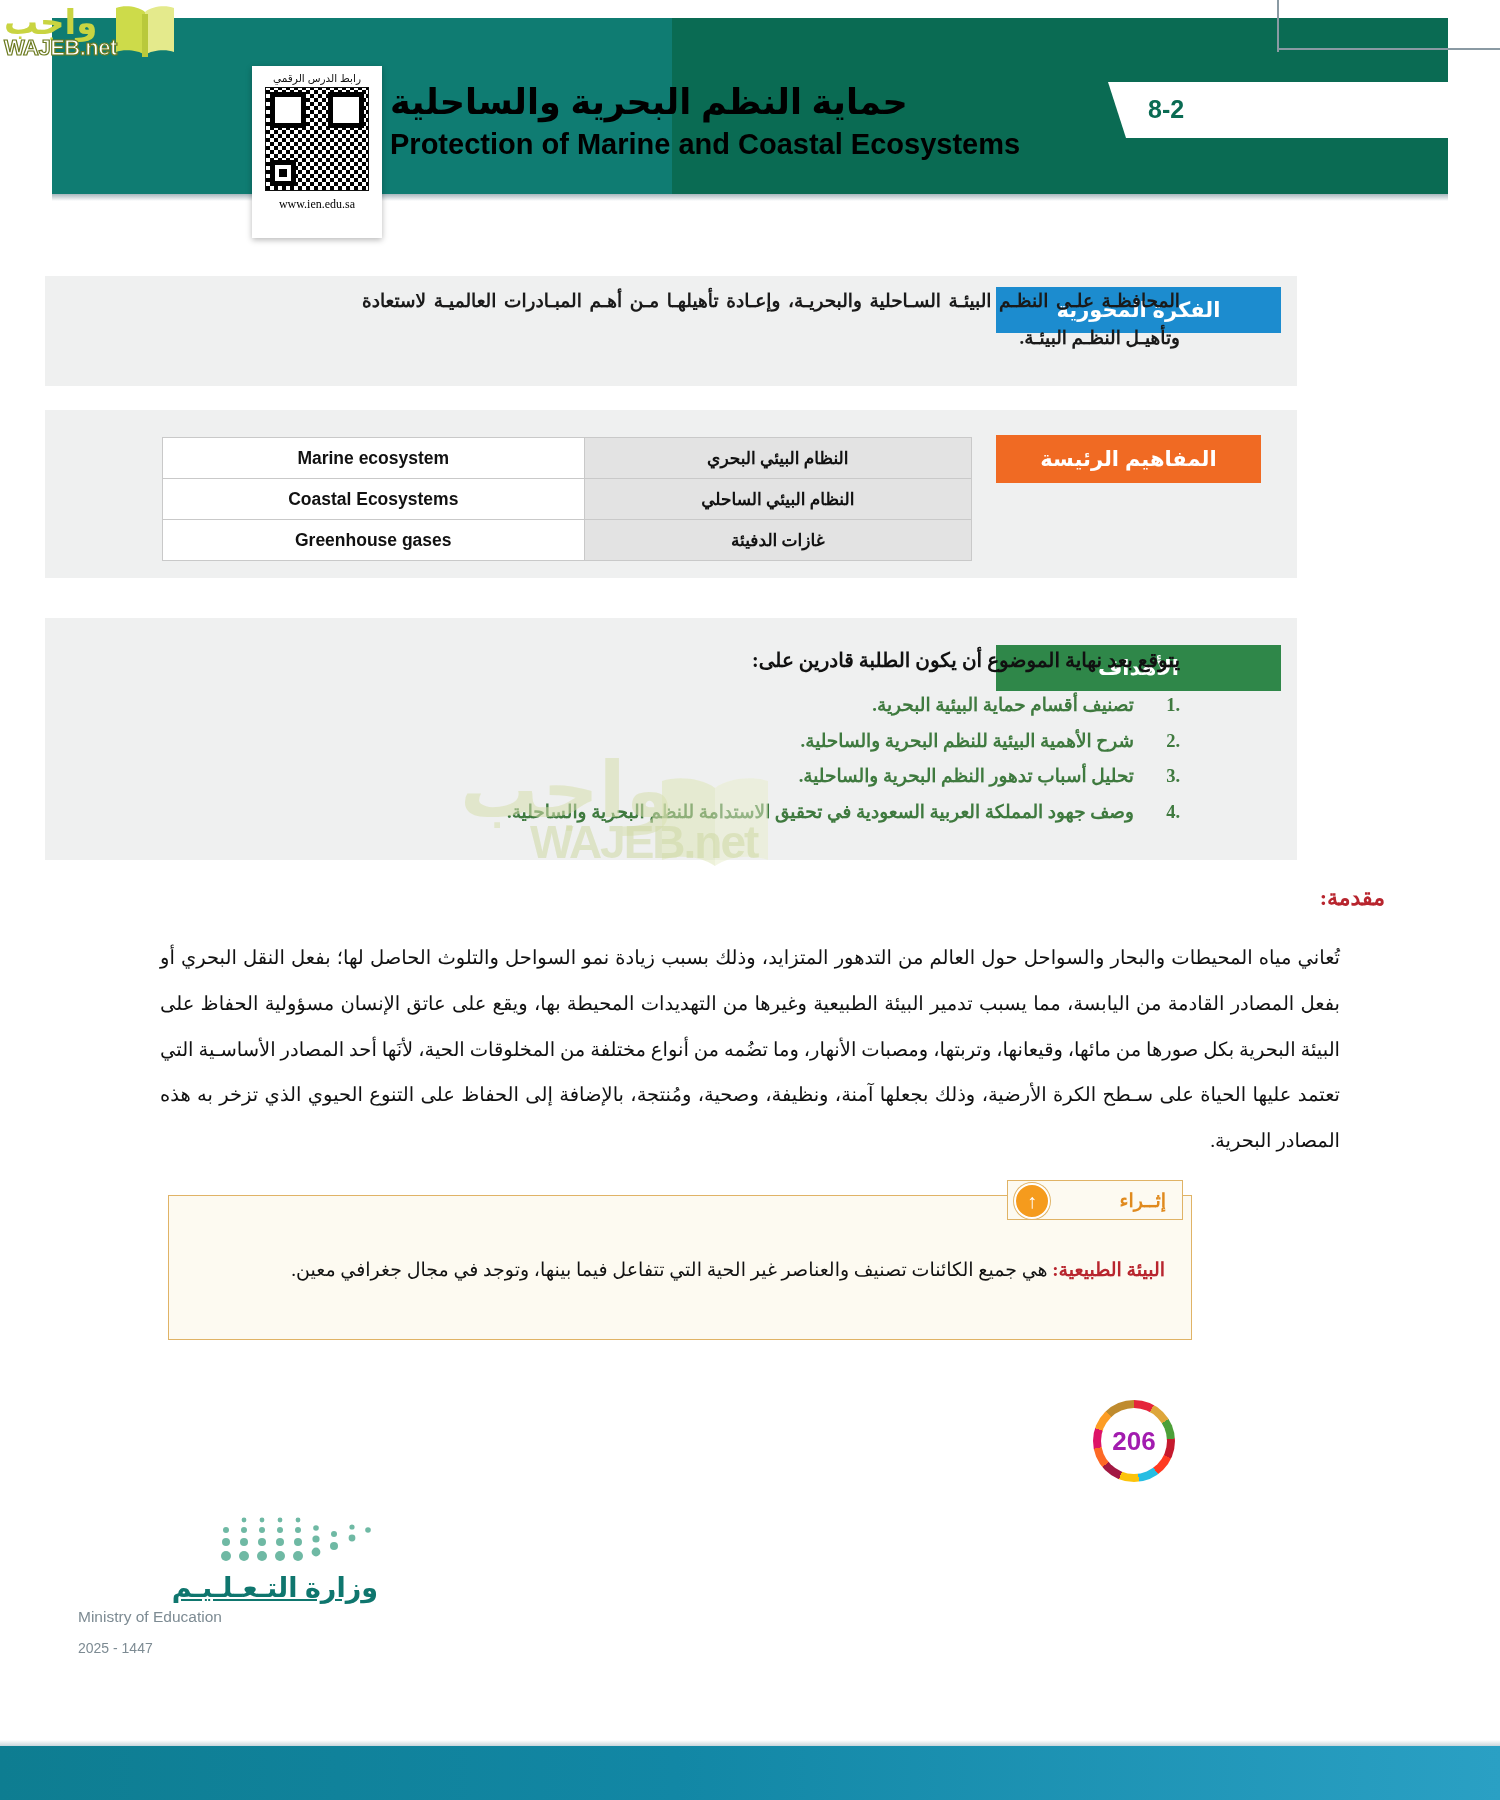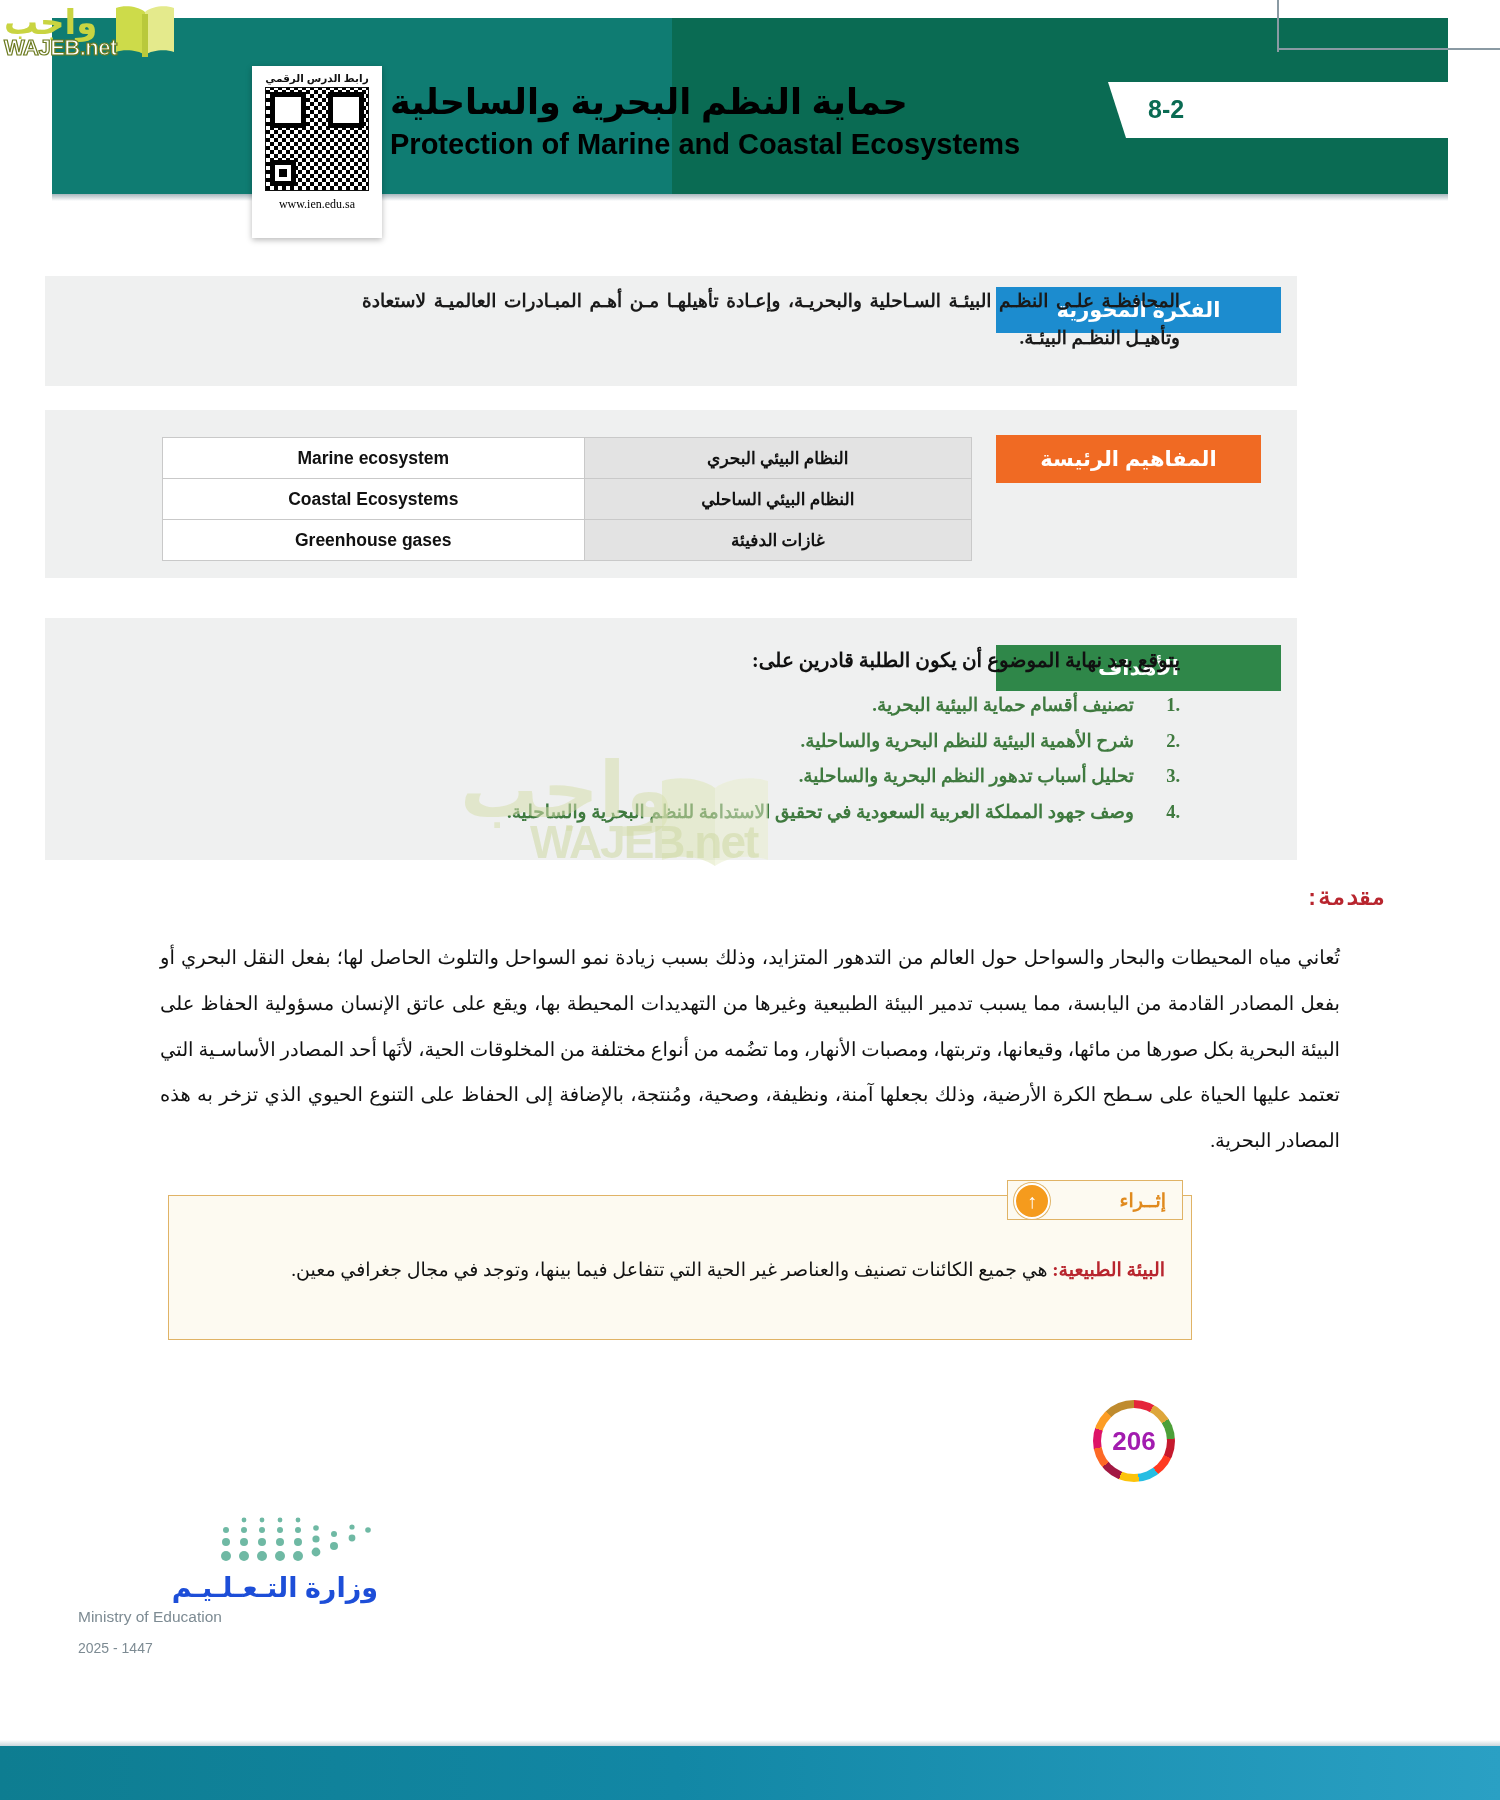--- a/index.html
+++ b/index.html
@@ -77,21 +77,21 @@
   }
 
   
   .qr-card {
     position: absolute; left: 252px; top: 66px;
     width: 130px; height: 172px;
     background: #fff; box-shadow: 0 2px 6px rgba(0,0,0,.28);
     z-index: 20; padding-top: 5px;
   }
   .qr-caption {
-    font-size: 10.5px; color: #111; text-align: center; font-weight: 700;
+    font-size: 10.5px; color: #111; text-align: center; font-weight: 400;
     padding: 1px 2px 3px;
   }
   .qr-box {
     width: 104px; height: 104px; margin: 0 auto; border: 1px solid #111;
     background-image:
       repeating-linear-gradient(90deg,#000 0 4px,#fff 4px 8px),
       repeating-linear-gradient(0deg,#000 0 4px,#fff 4px 8px);
     background-blend-mode: difference;
     position: relative;
   }
@@ -171,21 +171,21 @@
     font-size: 18.5px; line-height: 1.0; margin-bottom: 17px;
     direction: rtl;
   }
   .goal-num { width: 46px; flex: 0 0 46px; text-align: right; direction: ltr; }
   .goal-txt { flex: 1; text-align: right; }
 
   
   .intro-title {
     position: absolute; right: 115px; top: 885px;
     color: #b8252e; font-weight: bold; font-size: 22px;
-    font-family: Liberation Mono, monospace;
+    font-family: Liberation Serif, serif;
   }
   .intro-body {
     position: absolute; right: 160px; top: 935px; width: 1180px;
     font-family: "Liberation Serif","DejaVu Serif", serif;
     font-size: 19.5px; color: #111; line-height: 2.35;
     text-align: justify; direction: rtl;
     text-justify: inter-word;
   }
 
   
@@ -220,22 +220,22 @@
     font-size: 19px; color: #111; direction: rtl; text-align: right;
   }
   .enrich-body b.term { color: #b8252e; }
 
   
   .moe {
     position: absolute; left: 78px; top: 1512px; width: 300px;
   }
   .moe-dots { width: 160px; height: 52px; }
   .moe-ar {
-    font-size: 27px; color: #1d4ed8; font-weight: bold;
-    letter-spacing: 1px; margin-top: 4px;
+    font-size: 27px; color: #0f766e; font-weight: bold;
+    letter-spacing: 1px; margin-top: 4px; text-decoration: underline;
   }
   .moe-en {
     font-size: 15.5px; color: #7d8b93; direction: ltr; margin-top: 4px;
     font-family: "Liberation Sans", sans-serif;
   }
   .moe-yr {
     font-size: 14px; color: #7d8b93; direction: ltr; margin-top: 14px;
   }
 
   .page-num-wrap {

